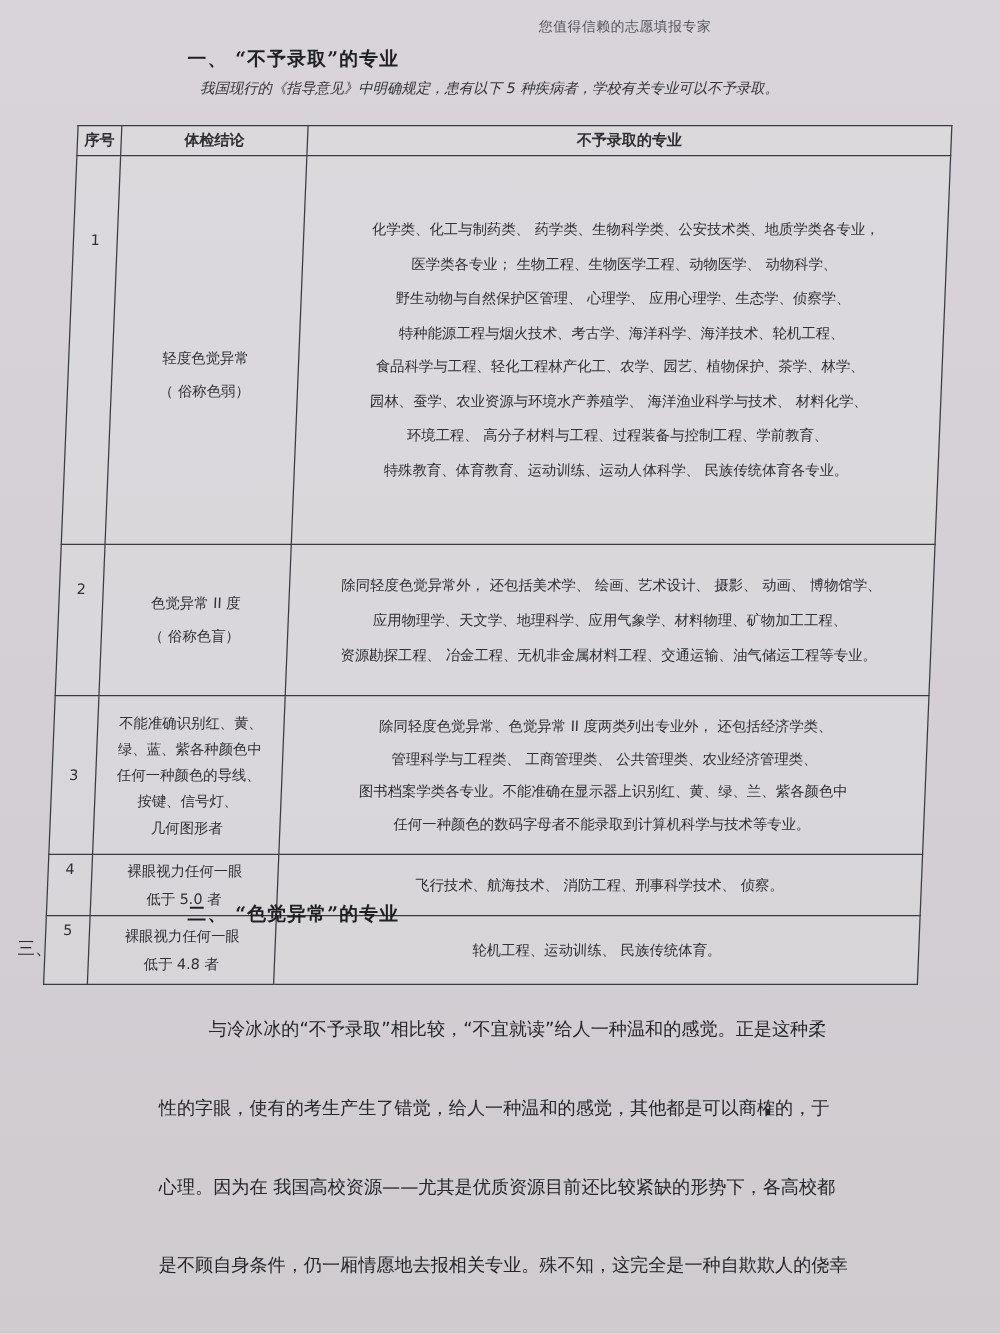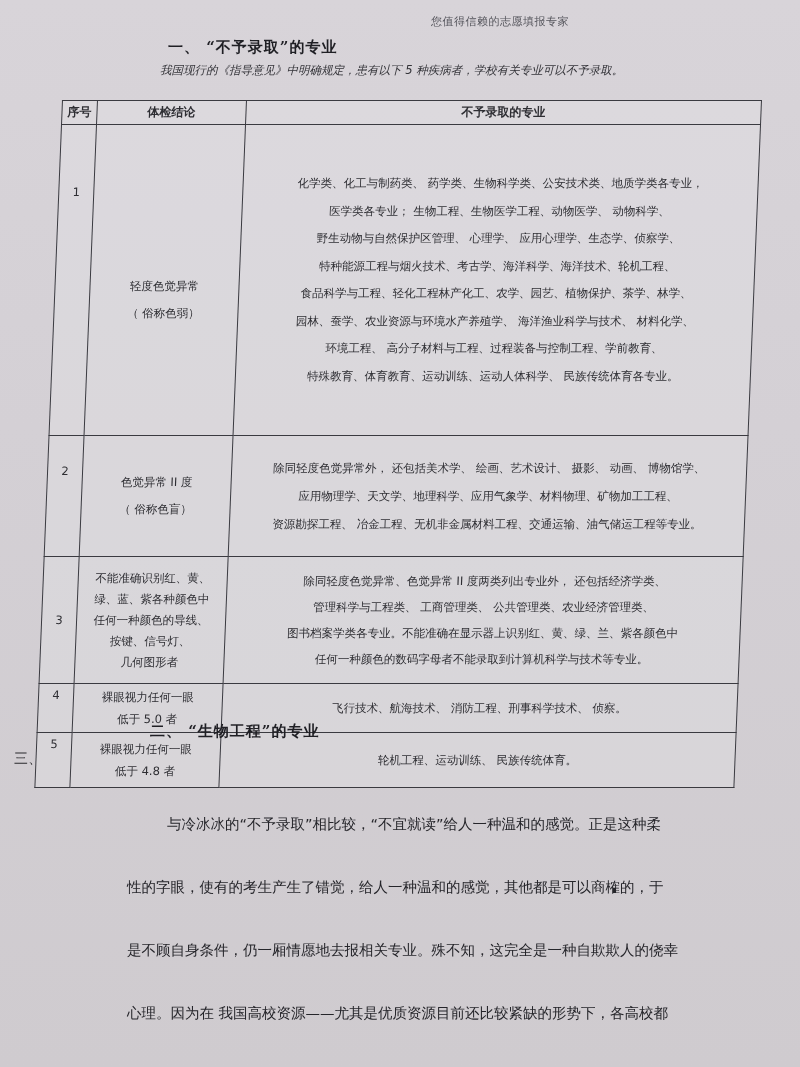--- a/index.html
+++ b/index.html
@@ -121,21 +121,21 @@
     .para div { white-space: nowrap; margin-top: 35px; }
     .para .first { padding-left: 40px; }
   </style>
 </head>
 <body>
 
 <div class="page">
 
   <div class="header-note">您值得信赖的志愿填报专家</div>
 
-  <div class="section-title" style="top:38px; left:168px;">一、 “不予录取”的专业</div>
+  <div class="section-title" style="top:38px; left:150px;">一、 “不予录取”的专业</div>
 
   <div class="intro">我国现行的《指导意见》中明确规定，患有以下 5 种疾病者，学校有关专业可以不予录取。</div>
 
   <div class="table-wrap">
     <table class="majors">
       <thead>
         <tr>
           <th class="col-no">序号</th>
           <th class="col-cond">体检结论</th>
           <th class="col-major">不予录取的专业</th>
@@ -229,24 +229,24 @@
           <td>
             <div class="cell-lines">
               <div>轮机工程、运动训练、 民族传统体育。</div>
             </div>
           </td>
         </tr>
       </tbody>
     </table>
   </div>
 
-  <div class="section-title" style="top:722px; left:150px;">二、 “生物工程”的专业</div>
+  <div class="section-title" style="top:722px; left:150px;">二、 “色觉异常”的专业</div>
 
   <div class="side-mark">三、</div>
 
   <div class="para">
     <div class="first">与冷冰冰的“不予录取”相比较，“不宜就读”给人一种温和的感觉。正是这种柔</div>
     <div>性的字眼，使有的考生产生了错觉，给人一种温和的感觉，其他都是可以商榷的，于</div>
+    <div>心理。因为在  我国高校资源——尤其是优质资源目前还比较紧缺的形势下，各高校都</div>
     <div>是不顾自身条件，仍一厢情愿地去报相关专业。殊不知，这完全是一种自欺欺人的侥幸</div>
-    <div>心理。因为在  我国高校资源——尤其是优质资源目前还比较紧缺的形势下，各高校都</div>
   </div>
 
 </div>
 
 </body></html>

